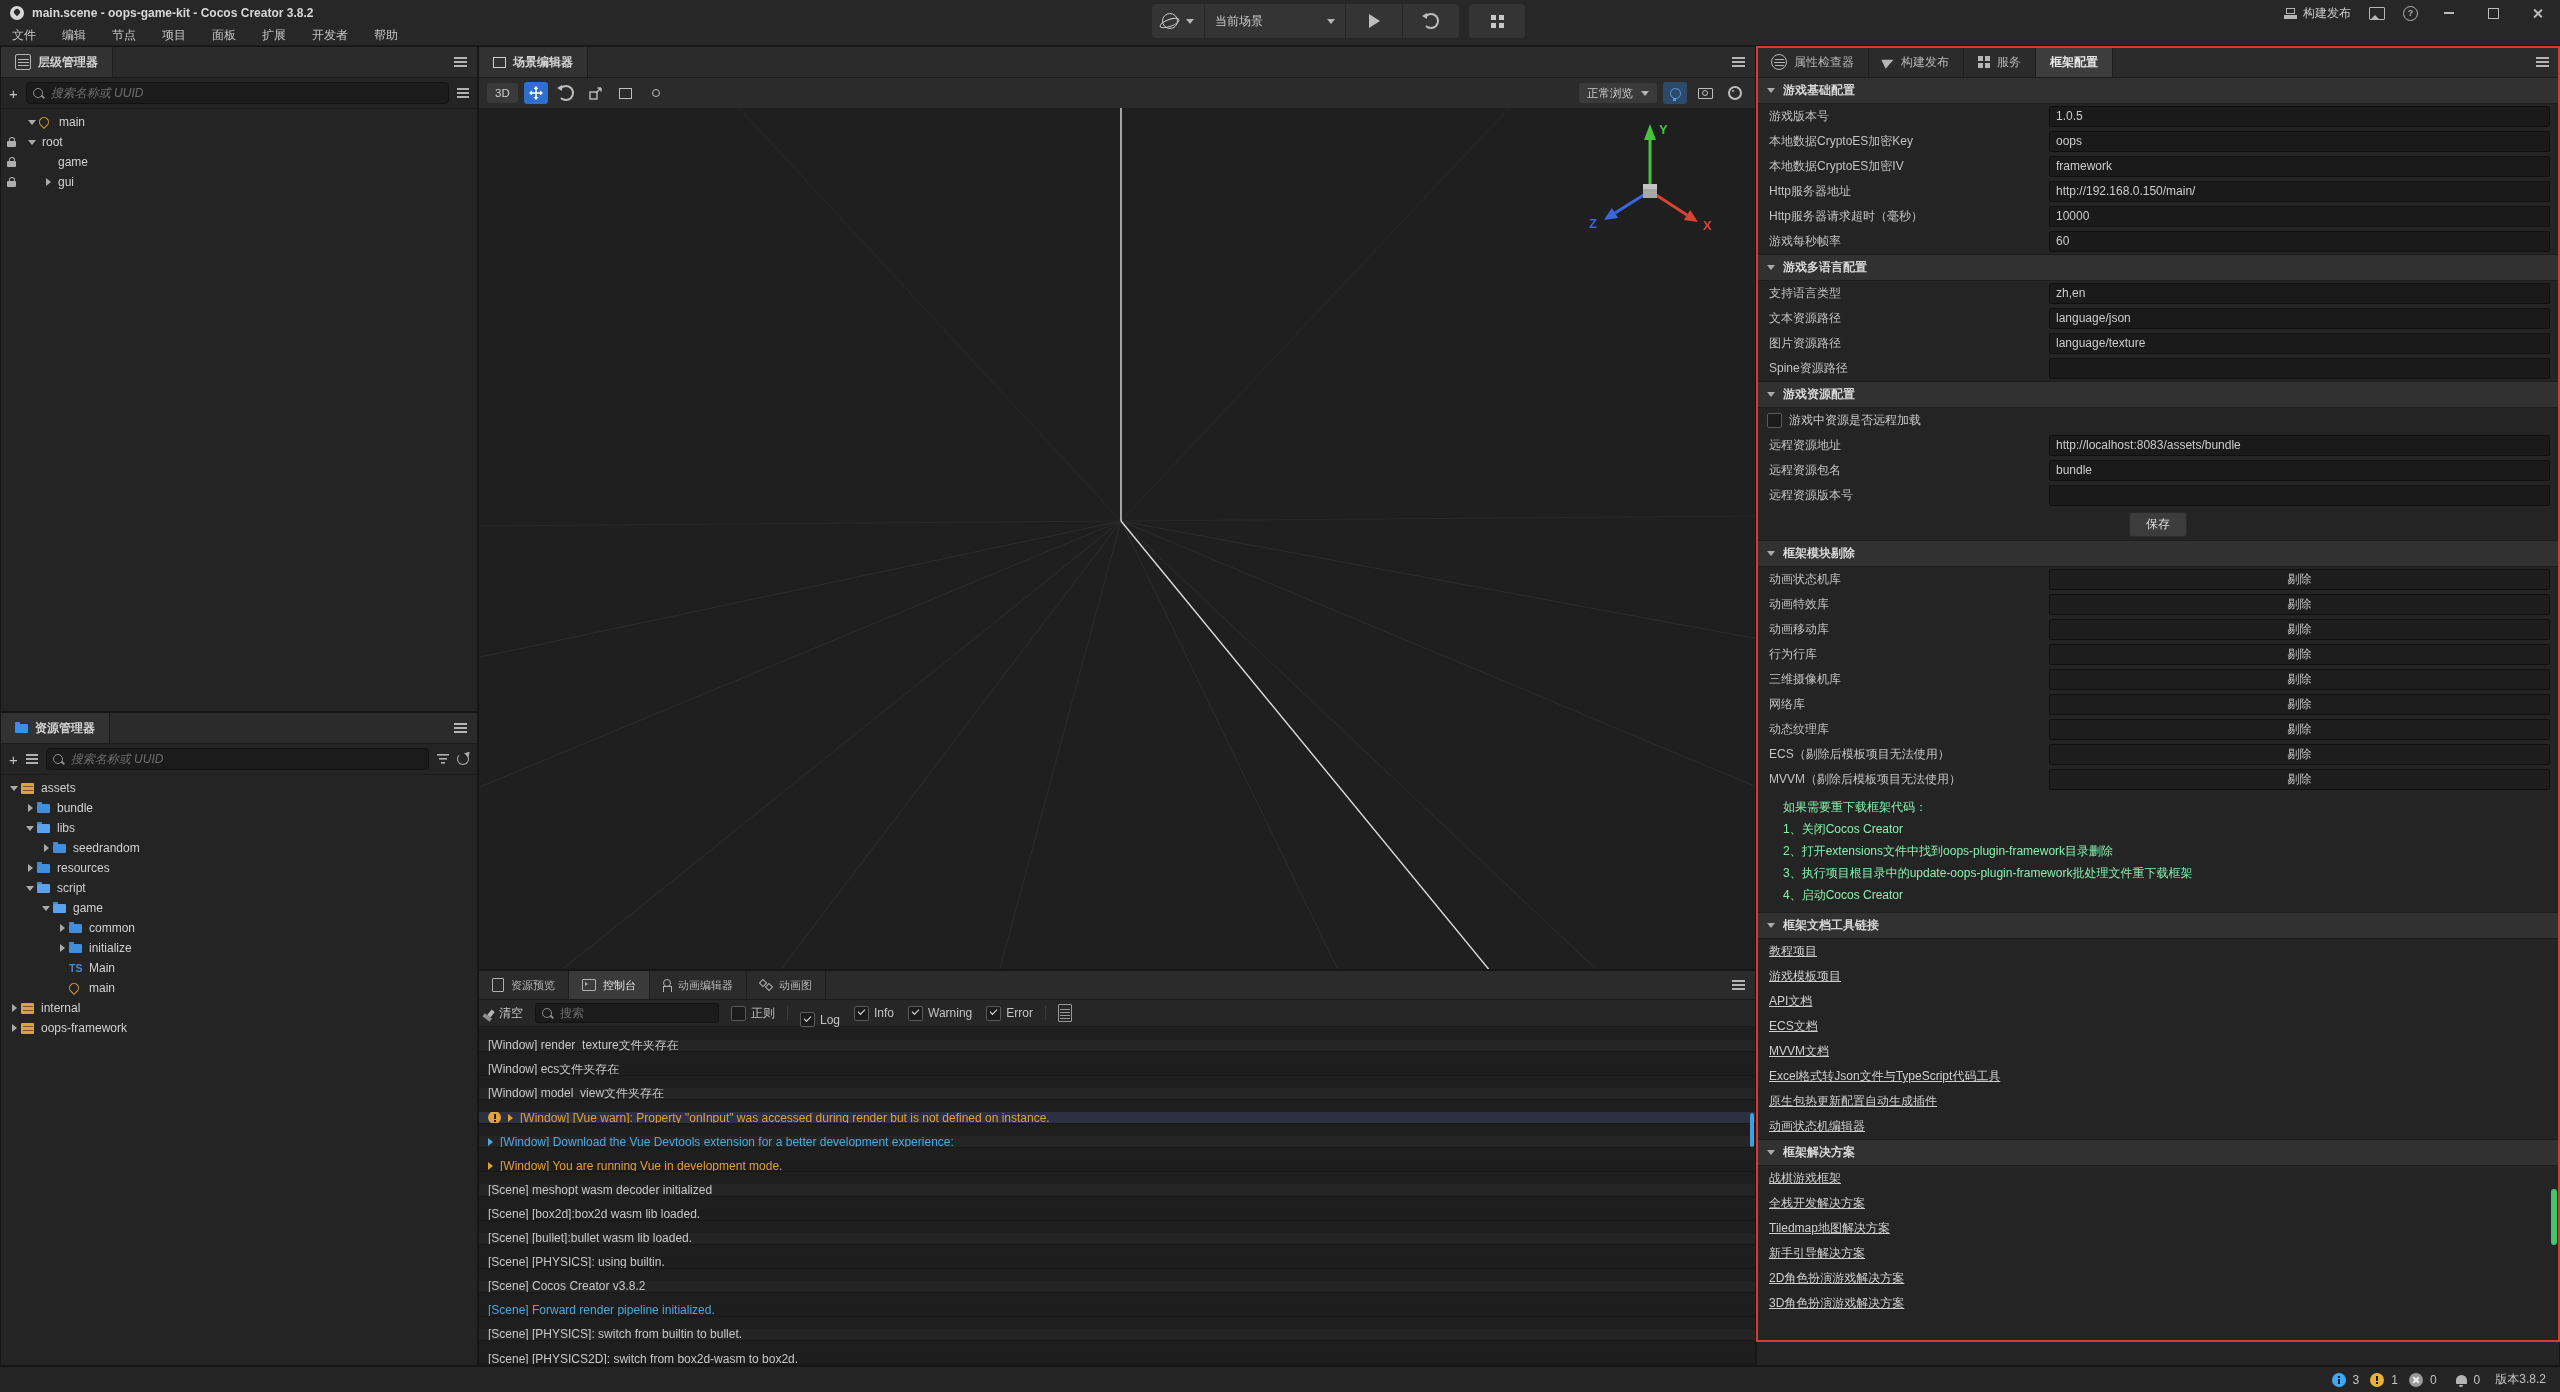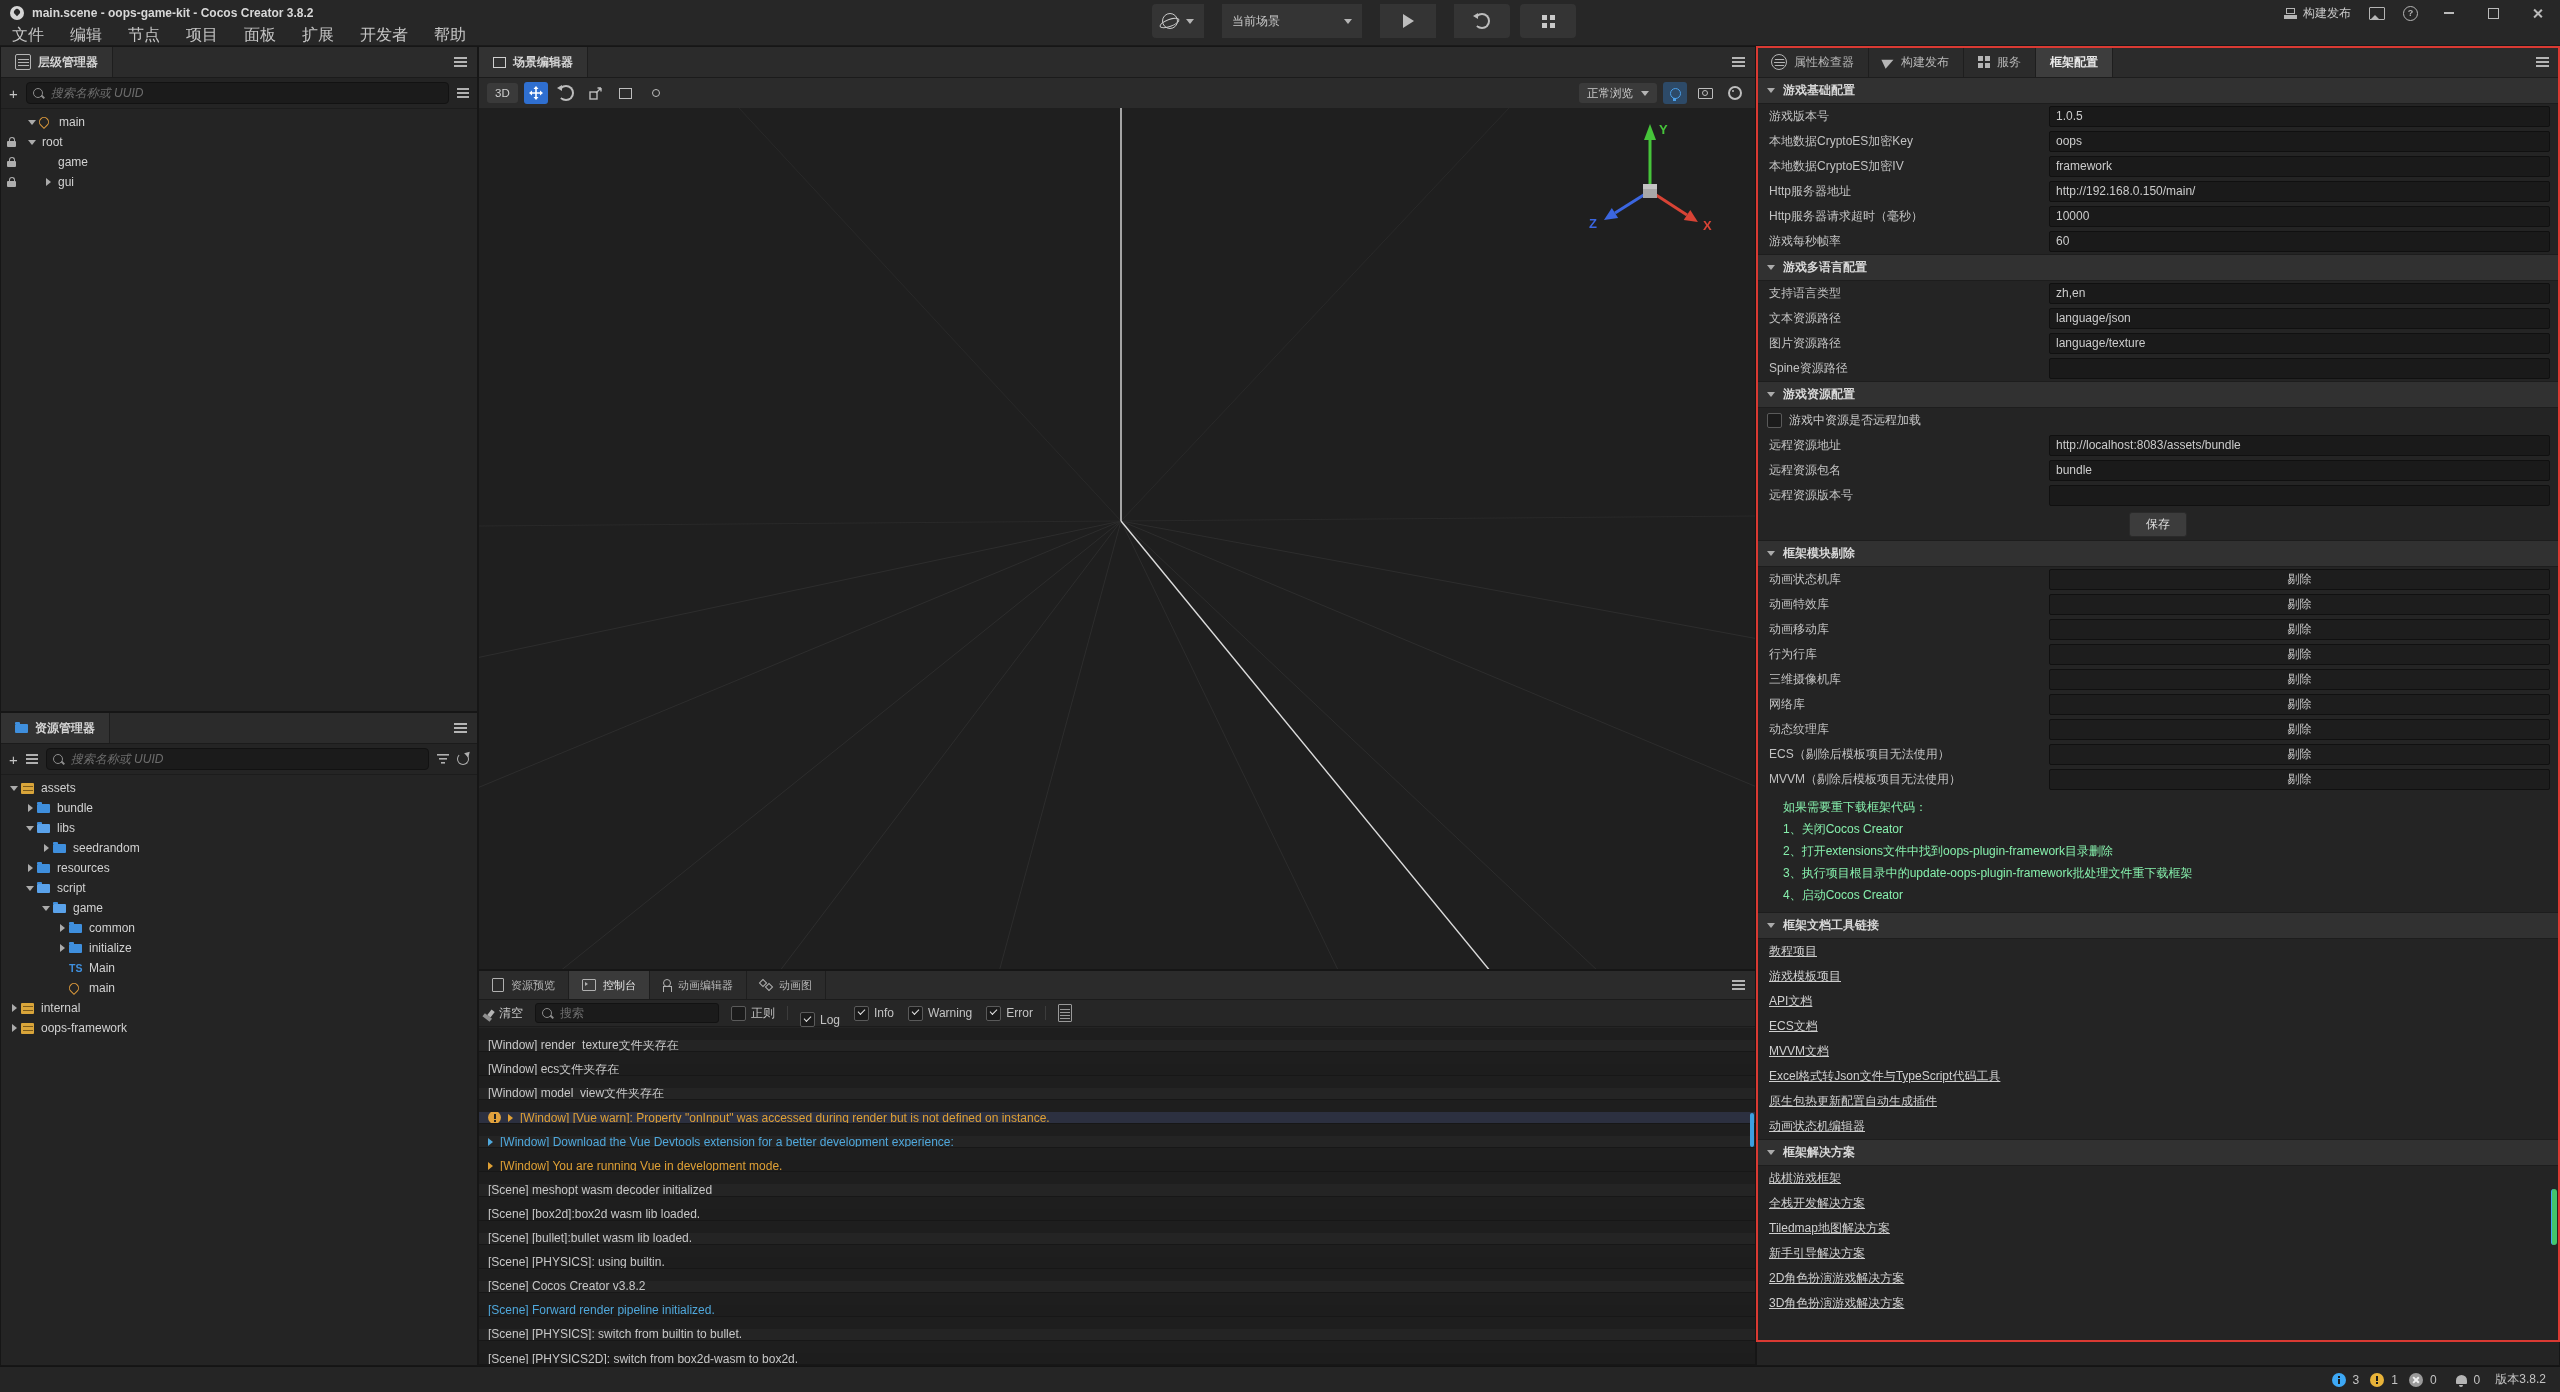--- a/index.html
+++ b/index.html
@@ -5,41 +5,41 @@
   html,body{margin:0;padding:0;}
   body{width:2560px;height:1392px;background:#161616;color:#c8c8c8;
        font-family:"Liberation Sans","DejaVu Sans",sans-serif;font-size:12px;
        overflow:hidden;position:relative;}
   .abs{position:absolute;}
   
   #titlebar{left:0;top:0;width:2560px;height:26px;background:#272727;display:flex;align-items:center;padding:0 10px;box-sizing:border-box;}
   #titlebar .title{color:#d8d8d8;font-weight:bold;font-size:12px;margin-left:8px;}
   .tb-right{margin-left:auto;display:flex;align-items:center;gap:18px;}
   #menubar{left:0;top:26px;width:2560px;height:20px;background:#272727;display:flex;align-items:center;gap:26px;padding:0 12px;box-sizing:border-box;border-bottom:1px solid #1a1a1a;}
-  .menu-item{color:#c5c5c5;font-size:16px;cursor:default;}
+  .menu-item{color:#c5c5c5;font-size:12px;cursor:default;}
   
   .i-cocos{width:14px;height:14px;border-radius:50%;background:#d6d6d6;position:relative;display:inline-block;}
   .i-cocos::after{content:"";position:absolute;left:4px;top:3px;width:6px;height:6px;background:#2a2a2a;border-radius:0 50% 50% 50%;transform:rotate(-135deg);}
   
   .wc{width:26px;height:18px;display:flex;align-items:center;justify-content:center;color:#bbb;}
   .i-min{width:10px;height:2px;background:#bbb;display:inline-block;}
   .i-max{width:9px;height:9px;border:1.5px solid #bbb;display:inline-block;}
   .i-close{position:relative;width:11px;height:11px;display:inline-block;}
   .i-close::before,.i-close::after{content:"";position:absolute;left:5px;top:0;width:1.8px;height:11px;background:#bbb;}
   .i-close::before{transform:rotate(45deg);} .i-close::after{transform:rotate(-45deg);}
   .i-help{width:13px;height:13px;border:1.3px solid #b5b5b5;border-radius:50%;color:#b5b5b5;font-size:9px;display:flex;align-items:center;justify-content:center;font-weight:bold;}
   .i-image{width:14px;height:11px;border:1.3px solid #b5b5b5;border-radius:1px;position:relative;display:inline-block;}
   .i-image::after{content:"";position:absolute;left:1px;bottom:0;border-left:4px solid transparent;border-right:4px solid transparent;border-bottom:4px solid #b5b5b5;}
   .i-crane{width:13px;height:11px;position:relative;display:inline-block;}
   .i-crane::before{content:"";position:absolute;left:0;bottom:0;width:13px;height:4px;background:#b5b5b5;}
   .i-crane::after{content:"";position:absolute;left:2px;top:0;width:7px;height:4px;border:1.3px solid #b5b5b5;}
   
   #toolbar-center{left:1152px;top:3px;height:36px;display:flex;align-items:center;gap:10px;}
   .tbtn{height:34px;background:#343434;display:flex;align-items:center;justify-content:center;padding:0 10px;color:#c9c9c9;}
-  .tgroup{display:flex;gap:18px;border-radius:4px;overflow:hidden;}
+  .tgroup{display:flex;gap:1px;border-radius:4px;overflow:hidden;}
   .i-planet{width:14px;height:14px;border:1.5px solid #c9c9c9;border-radius:50%;position:relative;display:inline-block;}
   .i-planet::after{content:"";position:absolute;left:-4px;top:5px;width:19px;height:6px;border:1.2px solid #c9c9c9;border-radius:50%;transform:rotate(-20deg);}
   .chev{width:0;height:0;border-left:4px solid transparent;border-right:4px solid transparent;border-top:5px solid #b5b5b5;display:inline-block;margin-left:8px;}
   .i-play{width:0;height:0;border-top:7px solid transparent;border-bottom:7px solid transparent;border-left:11px solid #bdbdbd;display:inline-block;}
   .i-restart{width:12px;height:12px;border:2px solid #bdbdbd;border-radius:50%;border-left-color:transparent;position:relative;display:inline-block;}
   .i-restart::after{content:"";position:absolute;left:-3px;top:-2px;border-top:3px solid transparent;border-bottom:3px solid transparent;border-right:5px solid #bdbdbd;}
   .i-qr{width:13px;height:13px;display:inline-block;background:
     linear-gradient(#c9c9c9,#c9c9c9) 0 0/5px 5px no-repeat,
     linear-gradient(#c9c9c9,#c9c9c9) 8px 0/5px 5px no-repeat,
     linear-gradient(#c9c9c9,#c9c9c9) 0 8px/5px 5px no-repeat,

